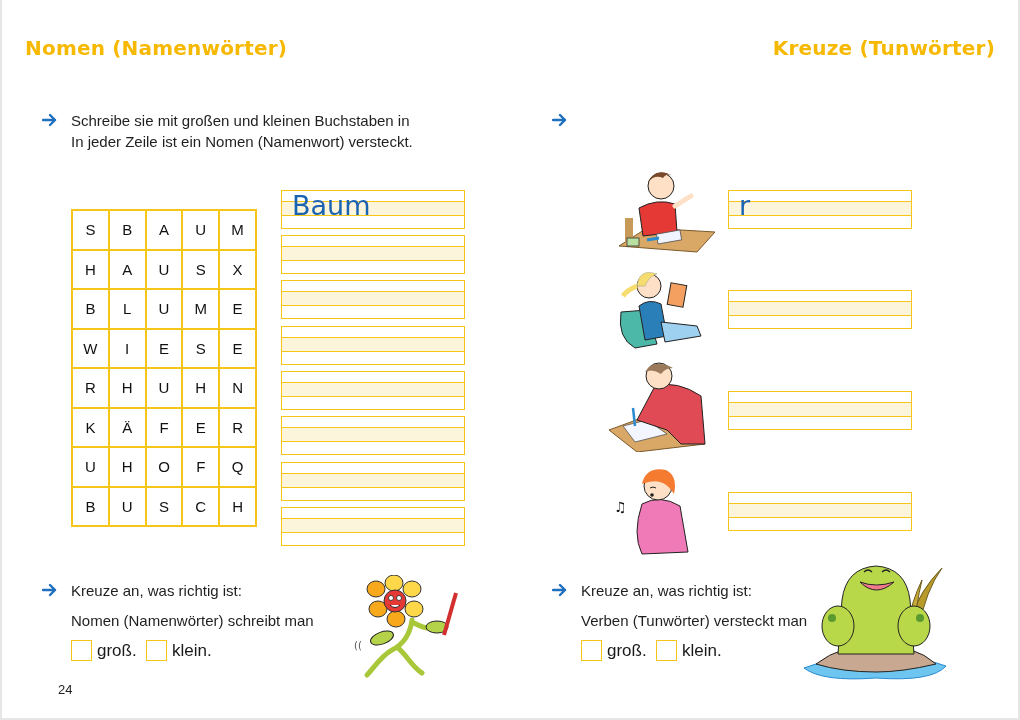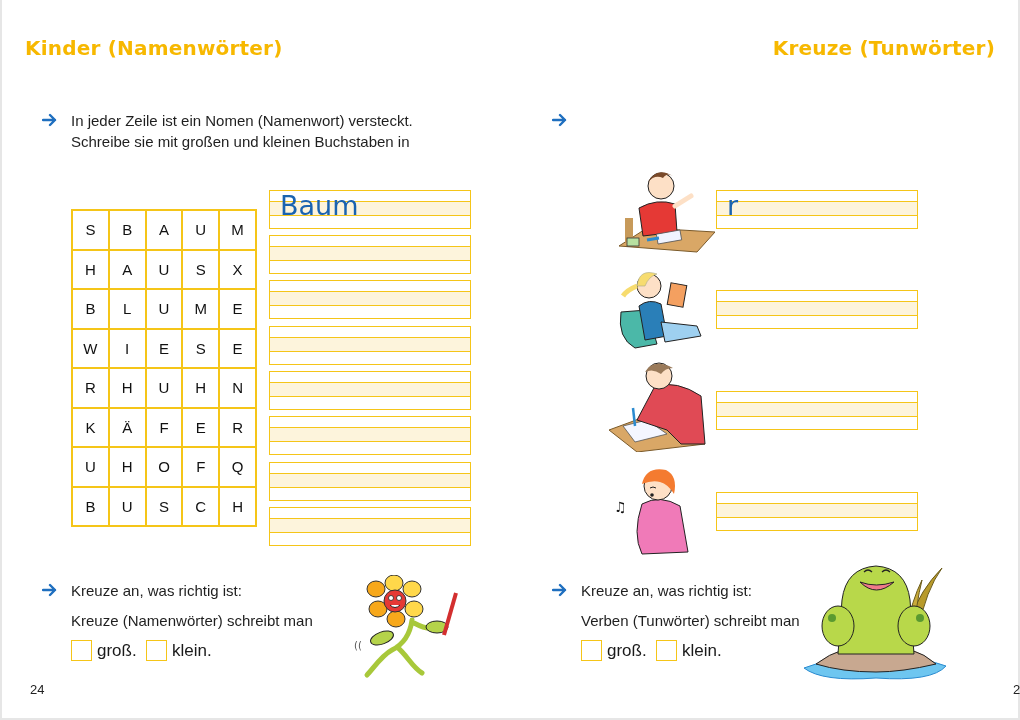--- a/index.html
+++ b/index.html
@@ -6,45 +6,45 @@
   html, body { width: 1020px; height: 720px; background: #ffffff; overflow: hidden; }
   body { position: relative; font-family: "Liberation Sans", "DejaVu Sans", sans-serif; color: #1a1a1a; }
   .page-edge { position: absolute; top: 0; bottom: 0; width: 2px; background: #e6e6e6; }
   .page-bottom { position: absolute; left: 0; right: 0; bottom: 0; height: 2px; background: #e6e6e6; }
   .title { position: absolute; top: 36px; font-family: "DejaVu Sans", sans-serif; font-weight: bold; font-size: 20px; color: #f7b800; letter-spacing: 0.2px; white-space: nowrap; }
   .instr { position: absolute; font-size: 15px; line-height: 21px; color: #1f1f1f; }
   .arrow { position: absolute; color: #1f6fbf; font-weight: bold; font-size: 16px; line-height: 21px; }
   .arrow svg { display: block; }
   .grid { position: absolute; left: 71px; top: 209px; width: 186px; height: 318px; display: grid; grid-template-columns: repeat(5, 1fr); grid-template-rows: repeat(8, 1fr); border: 1.5px solid #f5c518; }
   .cell { border: 0.75px solid #f5c518; display: flex; align-items: center; justify-content: center; font-size: 15px; color: #111; }
-  .wline { position: absolute; width: 202px; height: 39px; border: 1.5px solid #f5c518; background: #fff; }
+  .wline { position: absolute; width: 184px; height: 39px; border: 1.5px solid #f5c518; background: #fff; margin-left: 12px; }
   .wline .mid { position: absolute; left: 0; right: 0; top: 10px; height: 15px; background: #fdf4dc; border-top: 1.5px solid #f5c518; border-bottom: 1.5px solid #f5c518; }
   .hand { position: absolute; font-family: "DejaVu Sans", sans-serif; color: #1a63b0; font-size: 27px; line-height: 1; }
   .checkbox { position: absolute; width: 21px; height: 21px; border: 1.5px solid #f5c518; background: #fff; }
   .cblabel { position: absolute; font-size: 17px; line-height: 21px; }
-  .pnum { position: absolute; top: 682px; font-size: 13px; color: #222; }
+  .pnum { position: absolute; top: 682px; font-size: 13px; color: #222; margin-left: 28px; }
   .illus { position: absolute; }
 </style>
 </head>
 <body>
 
 <div class="page-edge" style="left:0"></div>
 <div class="page-edge" style="right:0"></div>
 <div class="page-bottom"></div>
 
-<div class="title" style="left:25px">Kinder (Namenwörter)</div>
+<div class="title" style="left:25px">Nomen (Namenwörter)</div>
 
 <div class="arrow" style="left:42px; top:112px">
   <svg width="16" height="16" viewBox="0 0 16 16">
       <path d="M1 8 H13 M8 3 L13 8 L8 13" stroke="#1f6fbf" stroke-width="2.4" fill="none" stroke-linecap="round" stroke-linejoin="round"></path>
     </svg>
 </div>
 <div class="instr" style="left:71px; top:110px">
+  <div>Schreibe sie mit großen und kleinen Buchstaben in</div>
   <div>In jeder Zeile ist ein Nomen (Namenwort) versteckt.</div>
-  <div>Schreibe sie mit großen und kleinen Buchstaben in</div>
 </div>
 
 <div class="grid">
   <div class="cell">S</div>
   <div class="cell">B</div>
   <div class="cell">A</div>
   <div class="cell">U</div>
   <div class="cell">M</div>
   <div class="cell">H</div>
   <div class="cell">A</div>
@@ -108,21 +108,21 @@
 <div class="wline" style="left:269px; top:507px">
     <div class="mid"></div>
   </div>
 
 <div class="arrow" style="left:42px; top:582px">
   <svg width="16" height="16" viewBox="0 0 16 16">
       <path d="M1 8 H13 M8 3 L13 8 L8 13" stroke="#1f6fbf" stroke-width="2.4" fill="none" stroke-linecap="round" stroke-linejoin="round"></path>
     </svg>
 </div>
 <div class="instr" style="left:71px; top:580px">Kreuze an, was richtig ist:</div>
-<div class="instr" style="left:71px; top:610px">Kreuze (Namenwörter) schreibt man</div>
+<div class="instr" style="left:71px; top:610px">Nomen (Namenwörter) schreibt man</div>
 <div class="checkbox" style="left:71px; top:640px"></div>
 <div class="cblabel" style="left:97px; top:640px">groß.</div>
 <div class="checkbox" style="left:146px; top:640px"></div>
 <div class="cblabel" style="left:172px; top:640px">klein.</div>
 
 <div class="illus" style="left:352px; top:575px; width:115px; height:110px">
   <svg width="115" height="110" viewBox="0 0 115 110">
     <path d="M60 45 C58 60 50 70 40 75 C30 80 20 95 15 100 M45 72 C55 80 60 92 70 98 M62 48 C75 55 85 55 90 50" stroke="#a8c83a" stroke-width="5" fill="none" stroke-linecap="round"></path>
     <ellipse cx="30" cy="63" rx="12" ry="6" fill="#b5d34a" stroke="#222" stroke-width="1" transform="rotate(-20 30 63)"></ellipse>
     <ellipse cx="85" cy="52" rx="11" ry="6" fill="#b5d34a" stroke="#222" stroke-width="1"></ellipse>
@@ -213,21 +213,21 @@
 <div class="wline" style="left:716px; top:492px">
     <div class="mid"></div>
   </div>
 
 <div class="arrow" style="left:552px; top:582px">
   <svg width="16" height="16" viewBox="0 0 16 16">
       <path d="M1 8 H13 M8 3 L13 8 L8 13" stroke="#1f6fbf" stroke-width="2.4" fill="none" stroke-linecap="round" stroke-linejoin="round"></path>
     </svg>
 </div>
 <div class="instr" style="left:581px; top:580px">Kreuze an, was richtig ist:</div>
-<div class="instr" style="left:581px; top:610px">Verben (Tunwörter) schreibt man</div>
+<div class="instr" style="left:581px; top:610px">Verben (Tunwörter) versteckt man</div>
 <div class="checkbox" style="left:581px; top:640px"></div>
 <div class="cblabel" style="left:607px; top:640px">groß.</div>
 <div class="checkbox" style="left:656px; top:640px"></div>
 <div class="cblabel" style="left:682px; top:640px">klein.</div>
 
 <div class="illus" style="left:802px; top:560px; width:150px; height:125px">
   <svg width="150" height="125" viewBox="0 0 150 125">
     <path d="M108 60 Q118 30 140 8 Q124 30 116 70 Z" fill="#b89a2a" stroke="#6a5a1a" stroke-width="1"></path>
     <path d="M104 70 Q110 40 120 20 Q114 44 112 74 Z" fill="#c8aa3a" stroke="#6a5a1a" stroke-width="1"></path>
     <path d="M2 108 Q30 96 74 100 Q120 96 144 106 Q130 122 74 118 Q20 122 2 108 Z" fill="#6ec6f0" stroke="#2b8bd0" stroke-width="1"></path>

